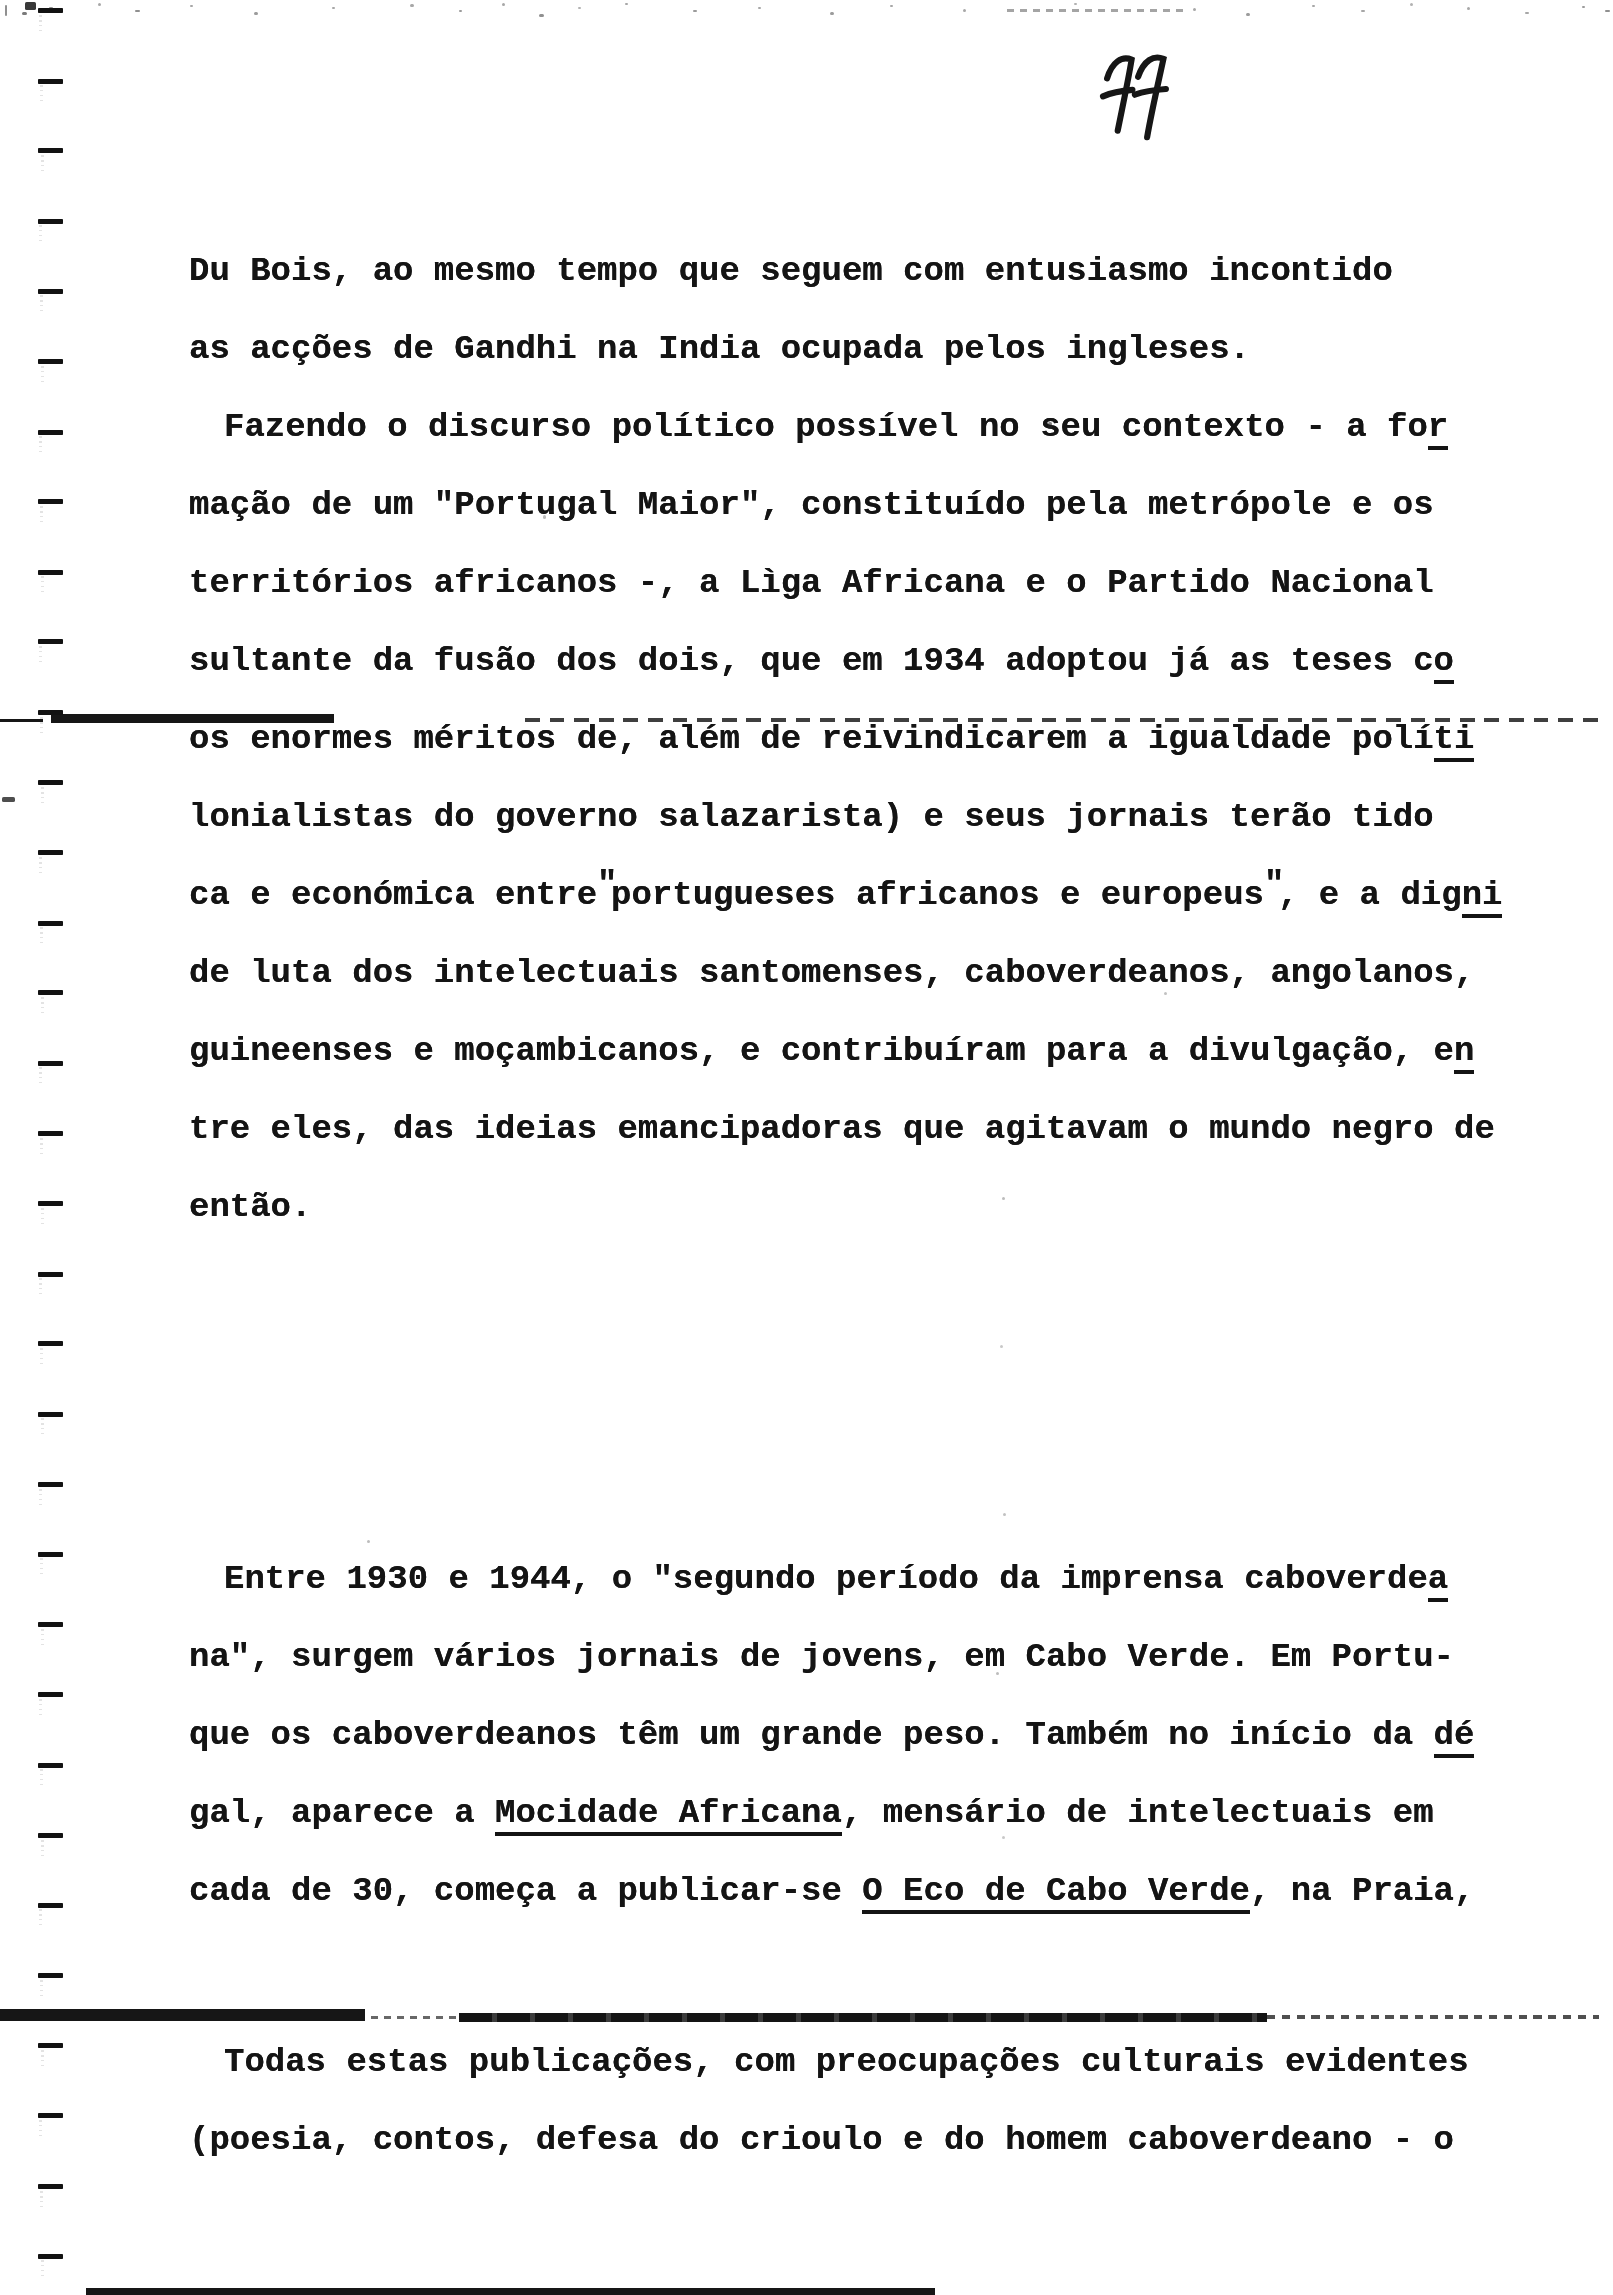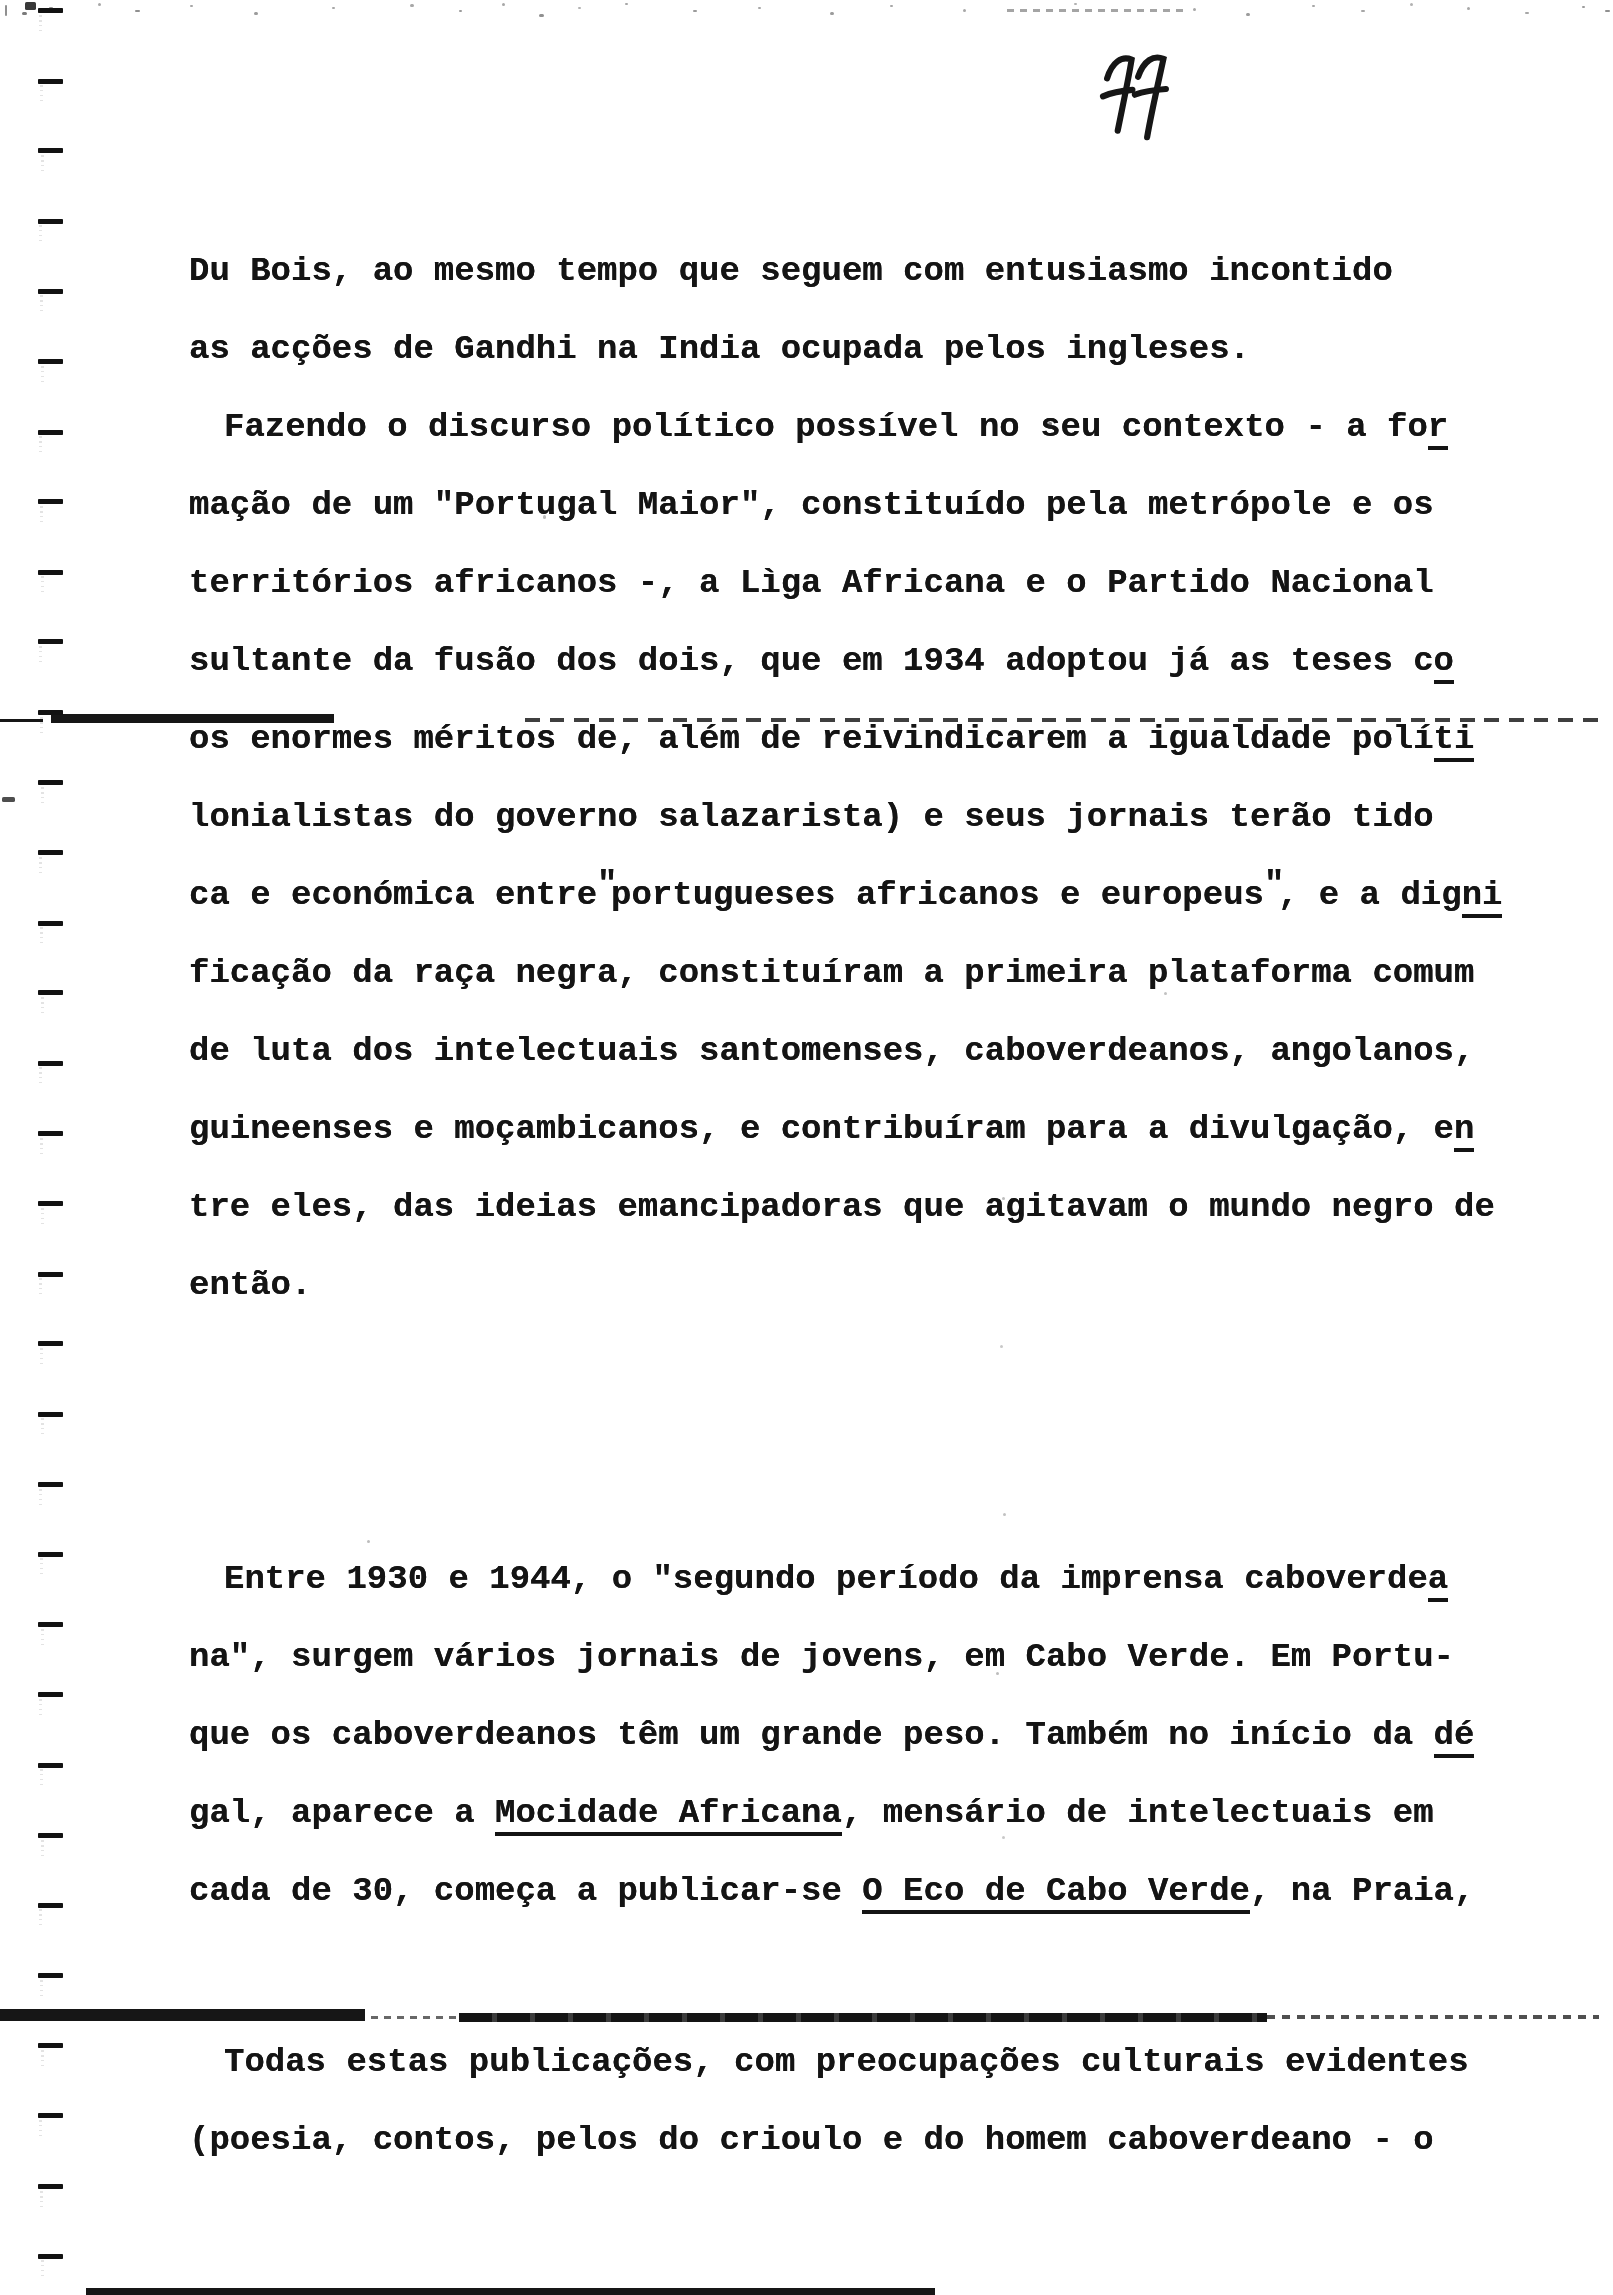--- a/index.html
+++ b/index.html
@@ -79,36 +79,35 @@
       <div class="block b1">
         <div class="line"><span>Du Bois, ao mesmo tempo que seguem com entusiasmo incontido</span></div>
         <div class="line"><span>as acções de Gandhi na India ocupada pelos ingleses.</span></div>
         <div class="line indent"><span>Fazendo o discurso político possível no seu contexto - a fo</span><span class="u">r</span></div>
         <div class="line"><span>mação de um "Portugal Maior", constituído pela metrópole e os</span></div>
         <div class="line"><span>territórios africanos -, a Lìga Africana e o Partido Nacional</span></div>
         <div class="line"><span>sultante da fusão dos dois, que em 1934 adoptou já as teses c</span><span class="u">o</span></div>
         <div class="line"><span>os enormes méritos de, além de reivindicarem a igualdade polí</span><span class="u">ti</span></div>
         <div class="line"><span>lonialistas do governo salazarista) e seus jornais terão tido</span></div>
         <div class="line"><span>ca e económica entre</span><span class="q">"</span><span>portugueses africanos e europeus</span><span class="q">"</span><span>, e a dig</span><span class="u">ni</span></div>
-        <div class="line"><span>ficação da raça negra, constituíram a primeira plataforma comum</span></div>
         <div class="line"><span>de luta dos intelectuais santomenses, caboverdeanos, angolanos,</span></div>
         <div class="line"><span>guineenses e moçambicanos, e contribuíram para a divulgação, e</span><span class="u">n</span></div>
         <div class="line"><span>tre eles, das ideias emancipadoras que agitavam o mundo negro de</span></div>
         <div class="line"><span>então.</span></div>
       </div>
       <div class="block b2">
         <div class="line indent"><span>Entre 1930 e 1944, o "segundo período da imprensa caboverde</span><span class="u">a</span></div>
         <div class="line"><span>na", surgem vários jornais de jovens, em Cabo Verde. Em Portu-</span></div>
         <div class="line"><span>que os caboverdeanos têm um grande peso. Também no início da </span><span class="u">dé</span></div>
         <div class="line"><span>gal, aparece a </span><span class="u">Mocidade Africana</span><span>, mensário de intelectuais em</span></div>
         <div class="line"><span>cada de 30, começa a publicar-se </span><span class="u">O Eco de Cabo Verde</span><span>, na Praia,</span></div>
       </div>
       <div class="block b3">
         <div class="line indent"><span>Todas estas publicações, com preocupações culturais evidentes</span></div>
-        <div class="line"><span>(poesia, contos, pelos do crioulo e do homem caboverdeano - o</span></div>
+        <div class="line"><span>(poesia, contos, defesa do crioulo e do homem caboverdeano - o</span></div>
       </div>
     </main>
 
   <div>
     <div class="artifact" style="left:0;top:719px;width:43px;height:3.3px;"></div>
     <div class="artifact" style="left:51px;top:714px;width:283px;height:9px;"></div>
     <div class="dashline" style="left:525px;top:718px;width:1074px;height:4.1px;opacity:.85;"></div>
   </div>
 
   <div>

